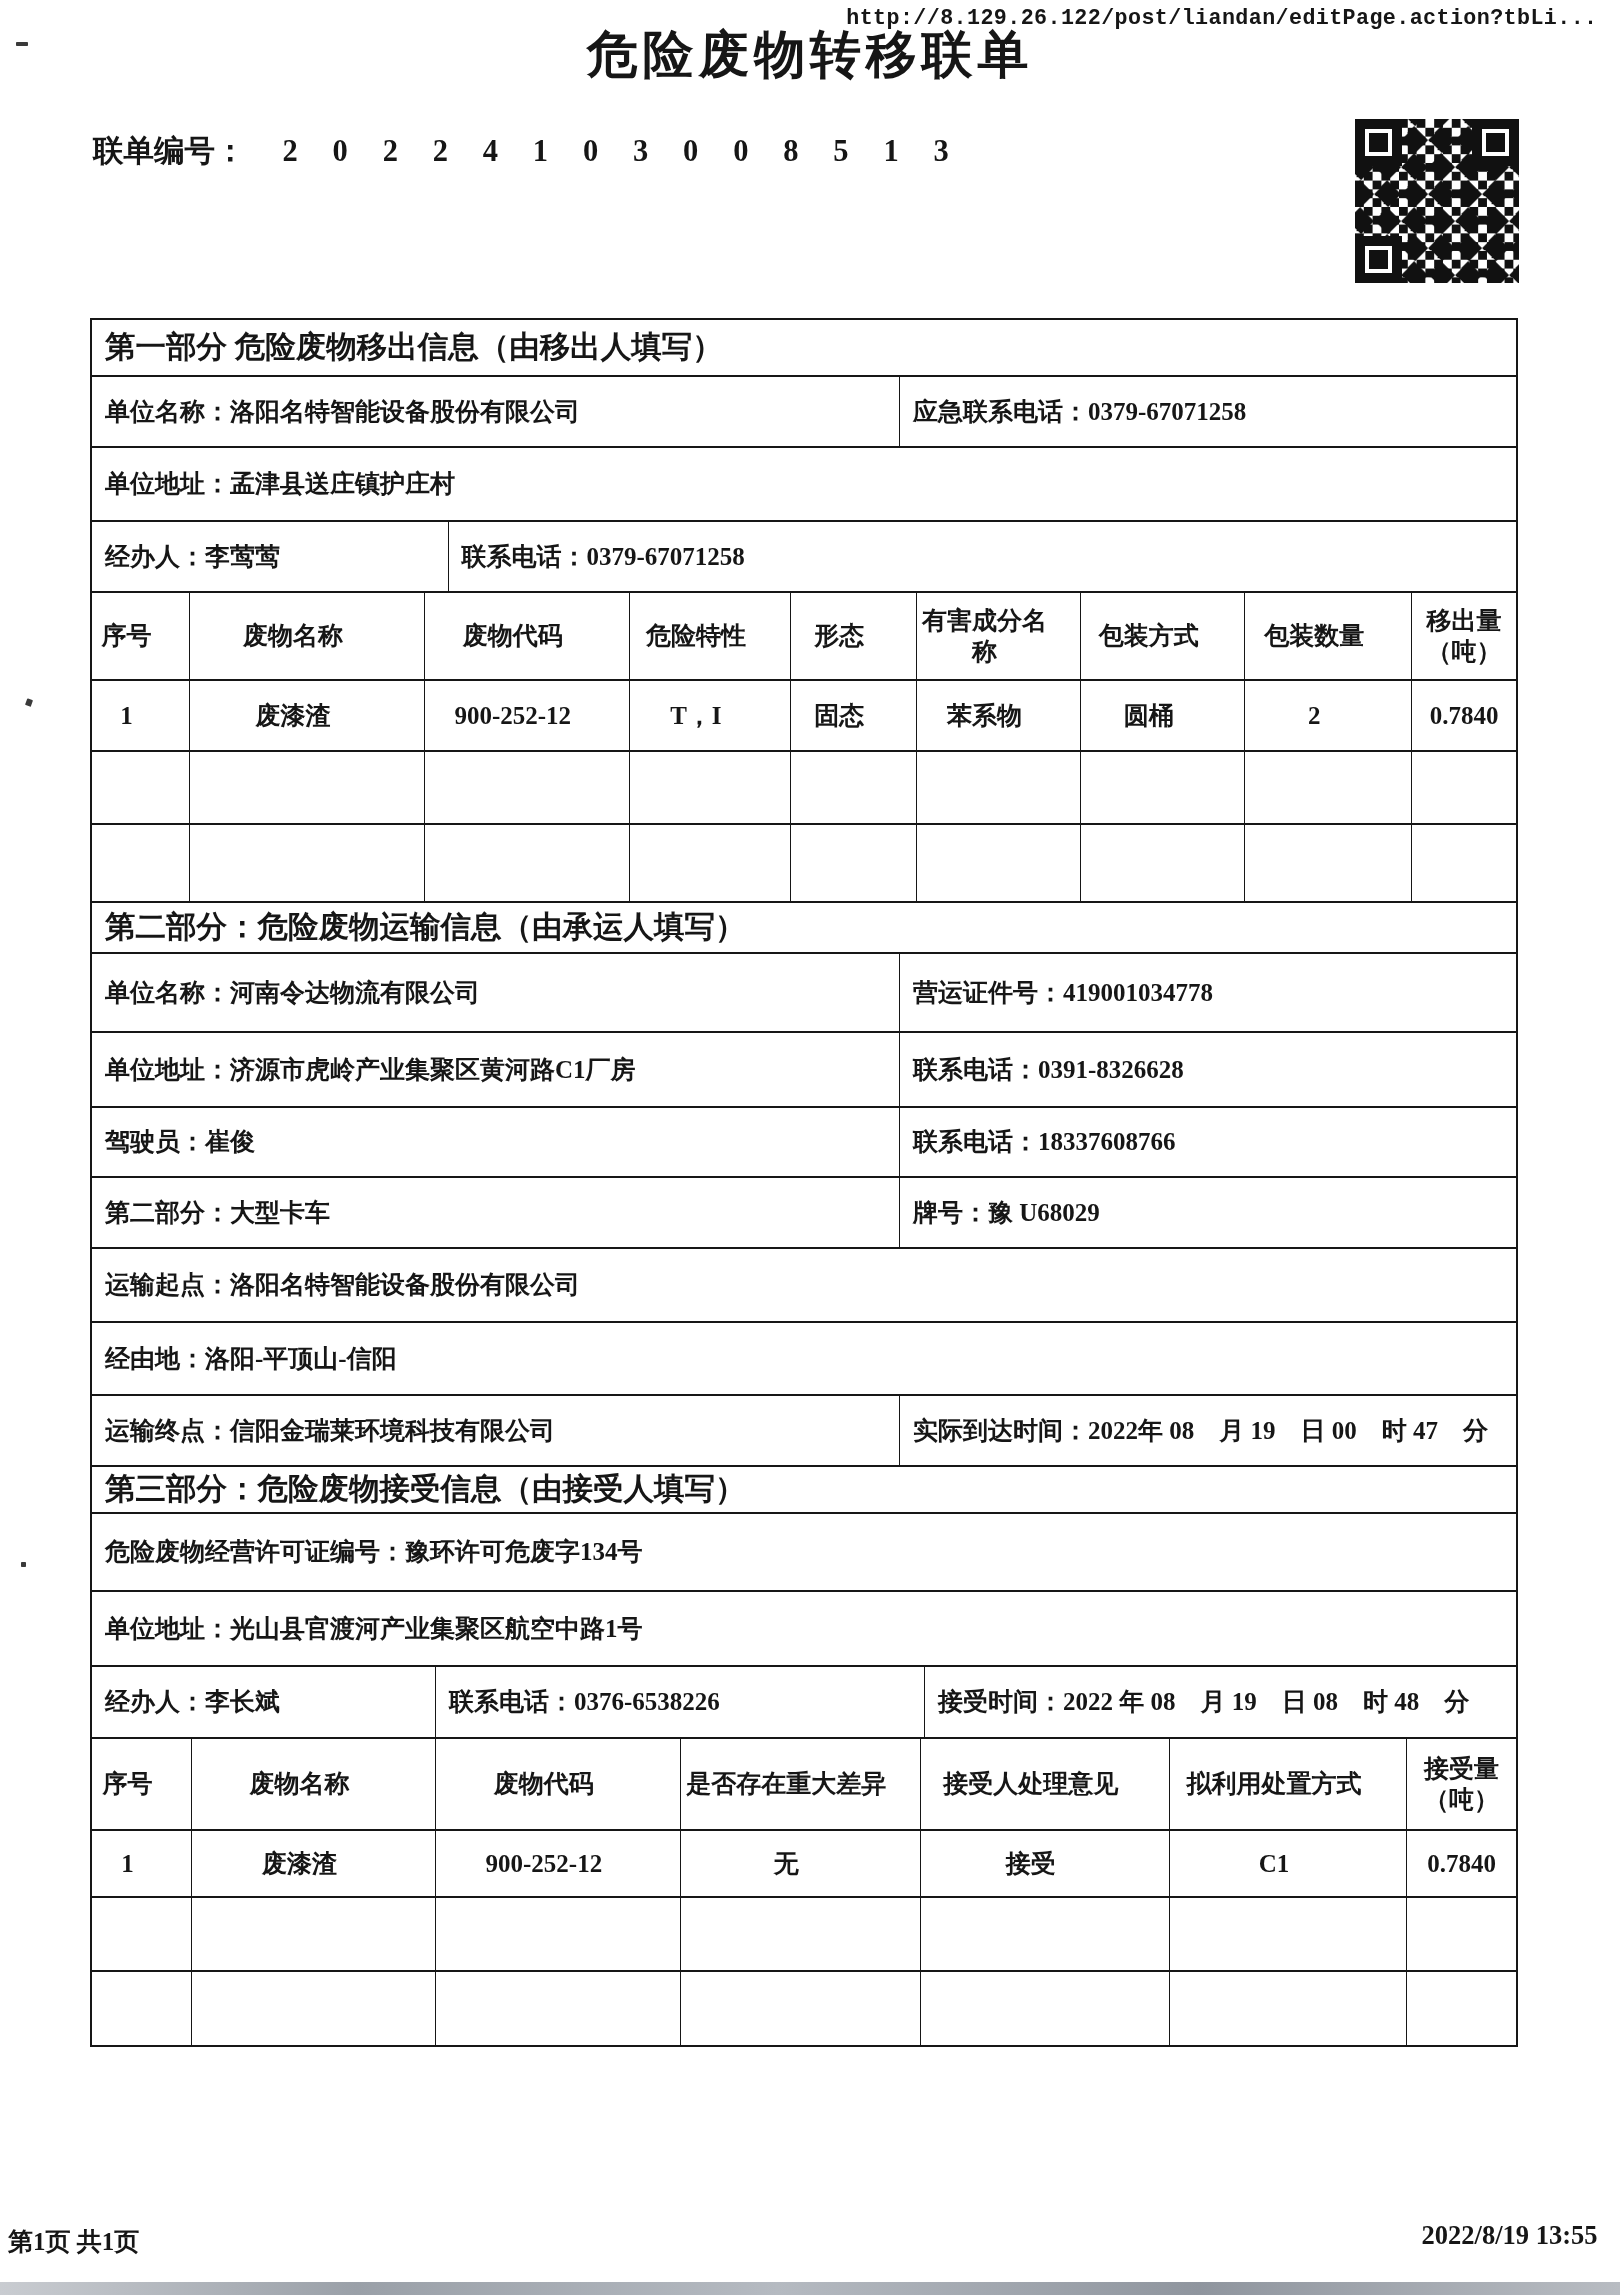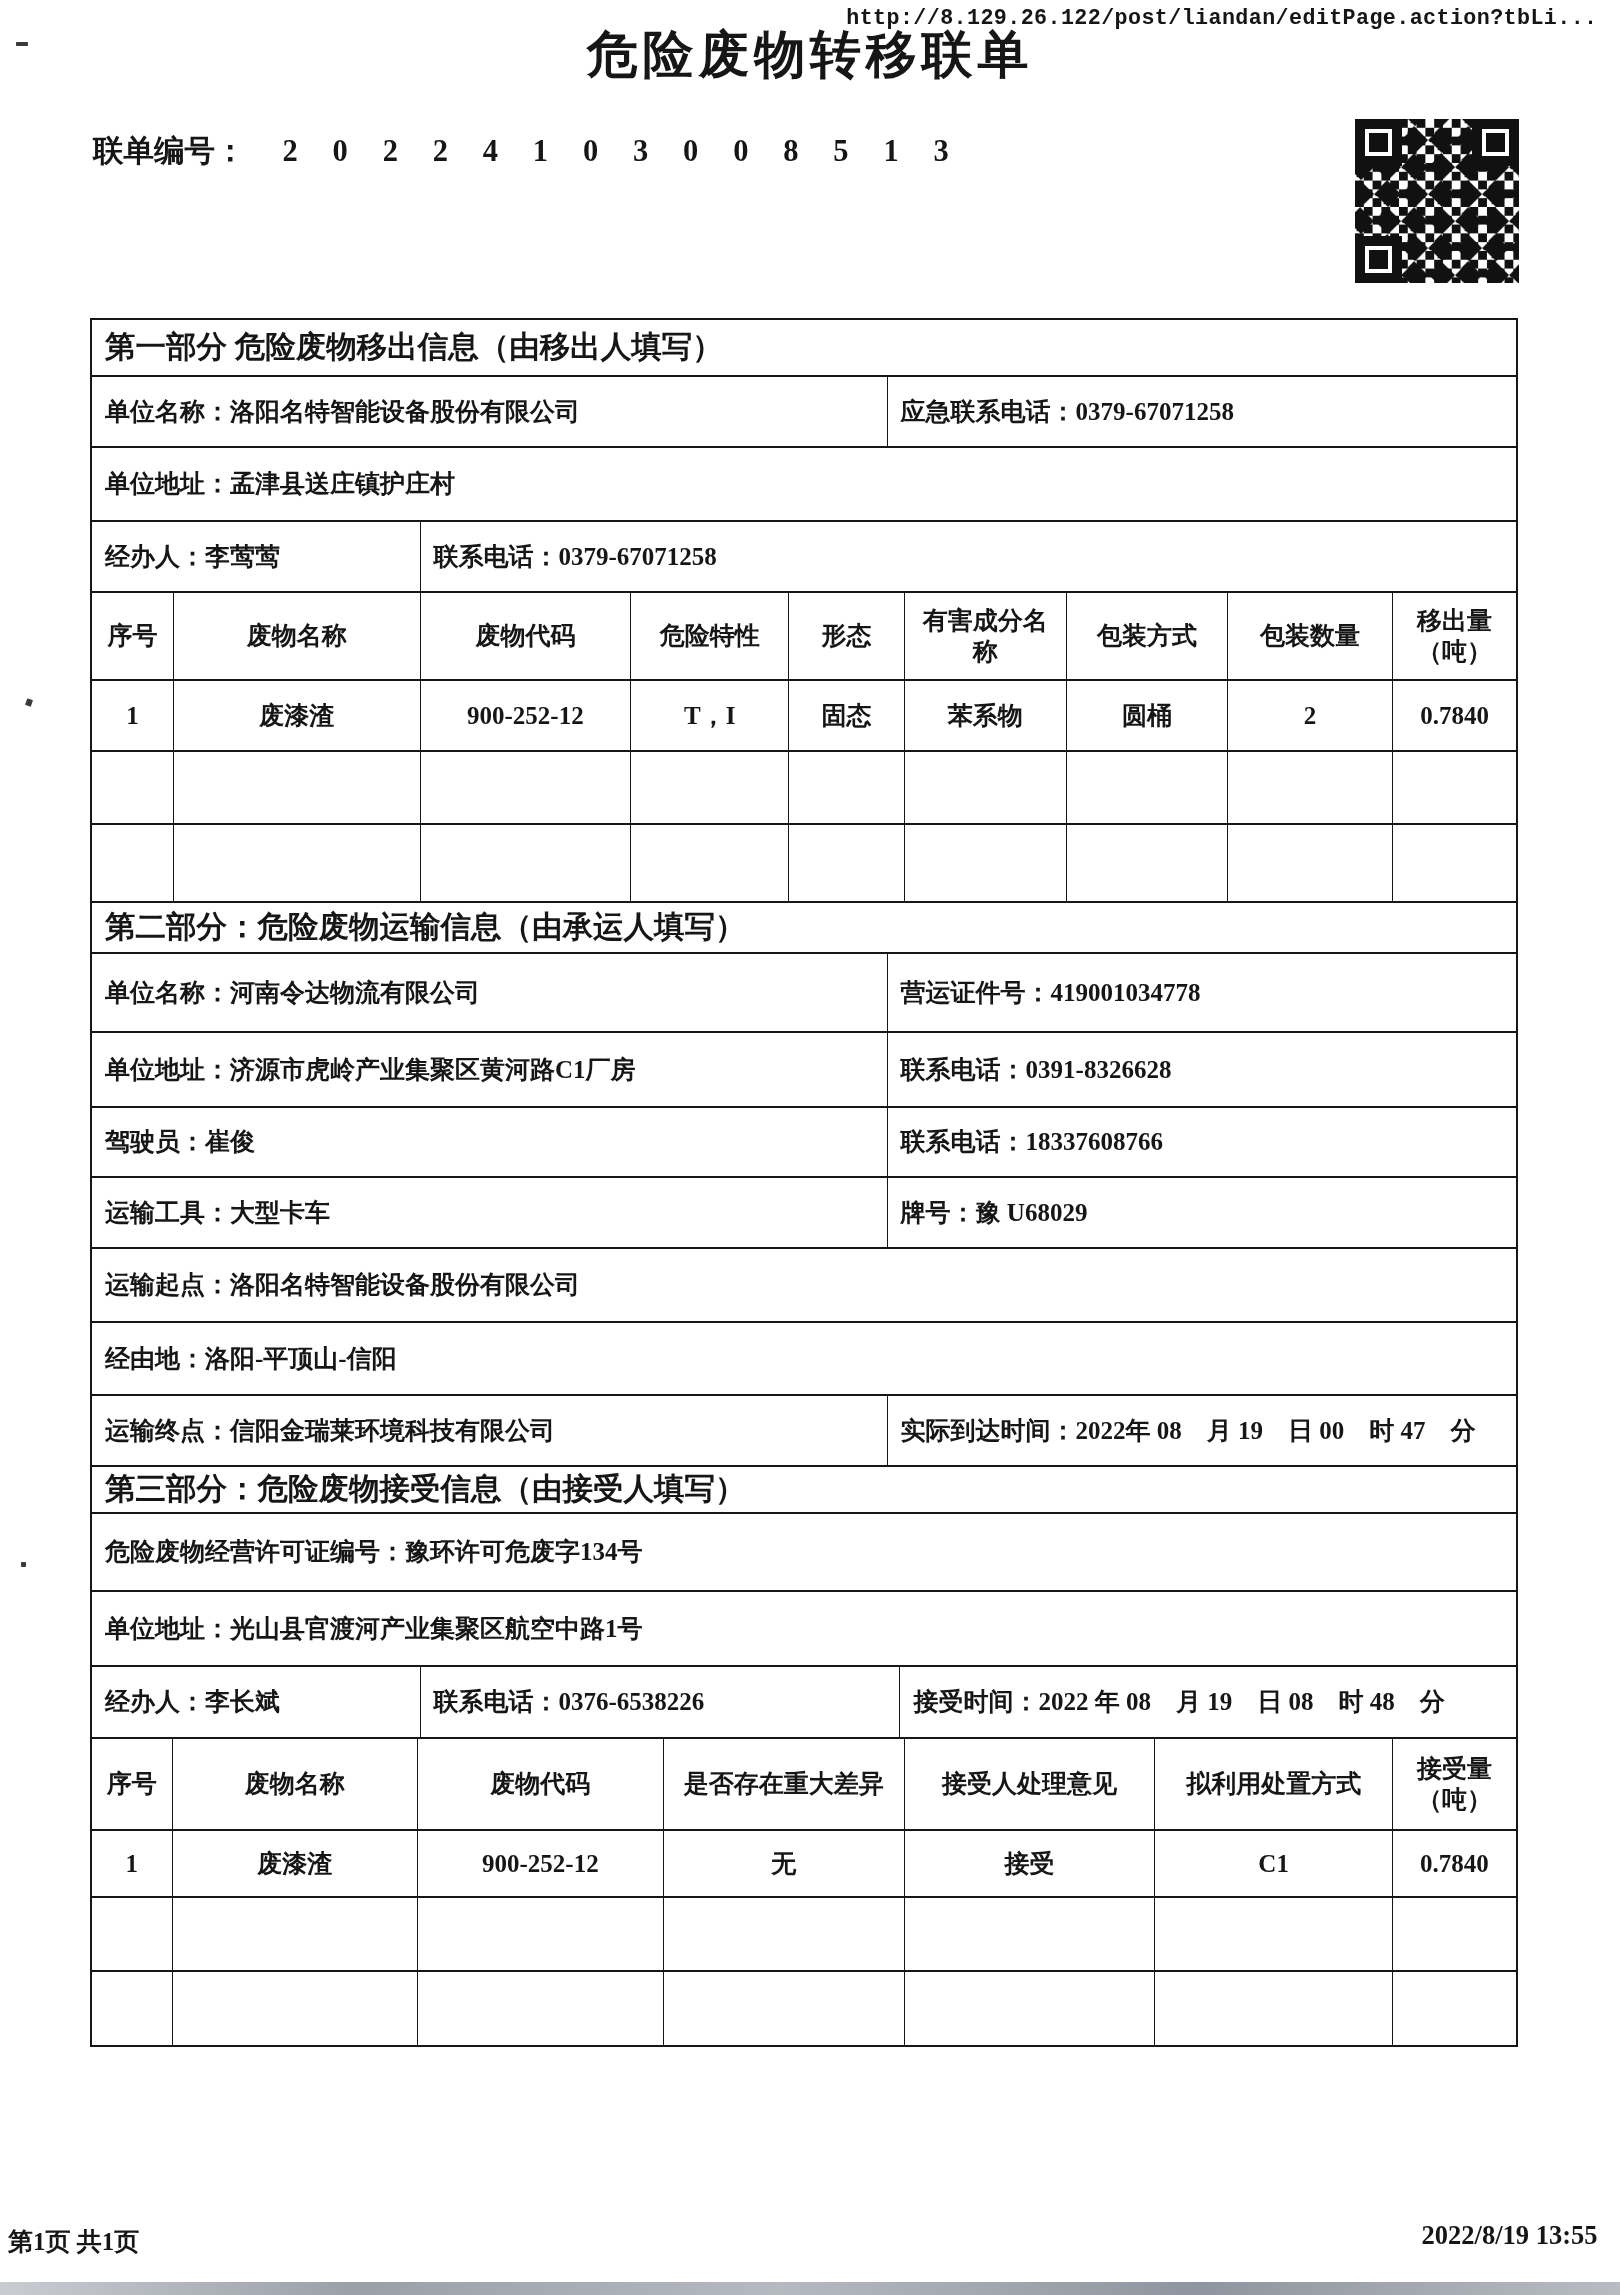--- a/index.html
+++ b/index.html
@@ -44,21 +44,21 @@
     position:absolute;left:93px;top:131px;
     font-size:30.5px;font-weight:700;white-space:nowrap;
   }
   .manifest-digits{margin-left:37px;word-spacing:24px;letter-spacing:1.6px;}
   
   .doc{
     position:absolute;left:90px;top:318px;width:1428px;
     border:2.4px solid #161616;box-sizing:border-box;
   }
   .row{display:flex;box-sizing:border-box;}
-  .row + .row{border-top:2.4px solid #161616;}
+  .row + .row{border-top:2.4px solid #161616;gap:28px;}
   .cell{
     box-sizing:border-box;display:flex;align-items:center;
     padding:0 13px;font-weight:700;font-size:25px;line-height:1.25;
     overflow:hidden;
   }
   .cell + .cell{border-left:1.6px solid #161616;}
   .sec{font-size:30.5px;width:100%;}
   .th,.td{justify-content:center;text-align:center;padding:0 4.8px;white-space:pre-line;}
   .full{width:100%;}
 </style>
@@ -159,21 +159,21 @@
     </div>
     <div class="row" style="height:75px">
       <div class="cell" style="width:55.8%">单位地址：济源市虎岭产业集聚区黄河路C1厂房</div>
       <div class="cell" style="width:44.2%">联系电话：0391-8326628</div>
     </div>
     <div class="row" style="height:70px">
       <div class="cell" style="width:55.8%">驾驶员：崔俊</div>
       <div class="cell" style="width:44.2%">联系电话：18337608766</div>
     </div>
     <div class="row" style="height:71px">
-      <div class="cell" style="width:55.8%">运输工具：大型卡车</div>
+      <div class="cell" style="width:55.8%">第二部分：大型卡车</div>
       <div class="cell" style="width:44.2%">牌号：豫 U68029</div>
     </div>
     <div class="row" style="height:74px">
       <div class="cell" style="width:55.8%">运输起点：洛阳名特智能设备股份有限公司</div>
     </div>
     <div class="row" style="height:73px">
         <div class="cell full">经由地：洛阳-平顶山-信阳</div>
       </div>
     <div class="row" style="height:71px">
       <div class="cell" style="width:55.8%">运输终点：信阳金瑞莱环境科技有限公司</div>

